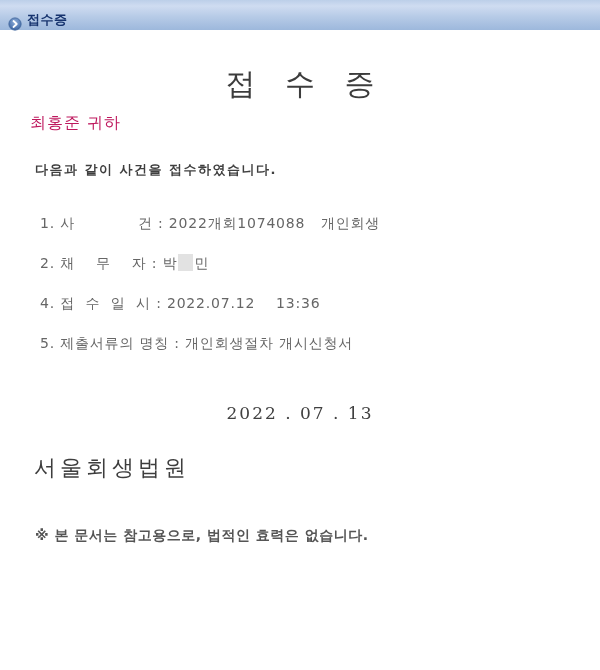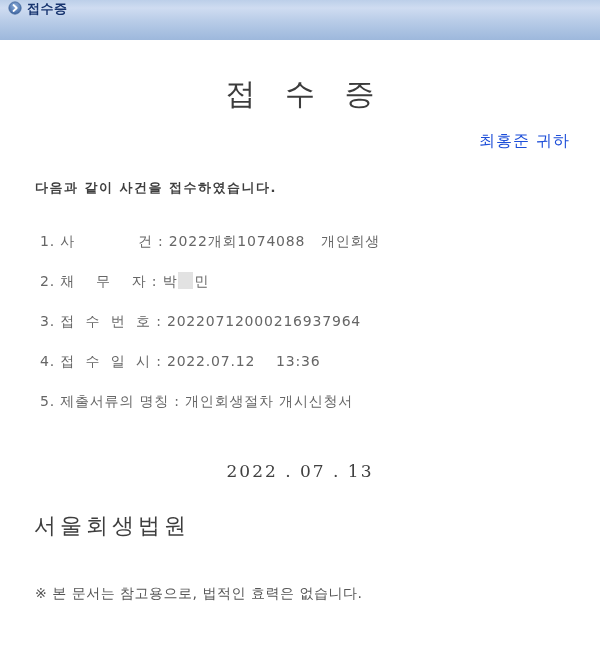--- a/index.html
+++ b/index.html
@@ -4,23 +4,23 @@
 <style>
   * { margin: 0; padding: 0; box-sizing: border-box; }
   html, body {
     width: 600px; height: 670px;
     background: #ffffff;
     font-family: "DejaVu Sans", "Liberation Sans", sans-serif;
     overflow: hidden;
   }
   
   .topbar {
-    width: 600px; height: 40px;
+    width: 600px; height: 30px;
     background: linear-gradient(180deg, #bccfe9 0%, #cfdcf1 20%, #b7cbe7 55%, #9db8dc 100%);
-    display: flex; align-items: flex-start;
+    display: flex; align-items: flex-end;
     padding-left: 8px;
   }
   .topbar .bullet-icon {
     width: 14px; height: 14px;
     display: inline-block;
     margin-right: 5px;
     flex: 0 0 auto;
   }
   .topbar .bar-title {
     font-size: 13px;
@@ -38,25 +38,24 @@
     text-align: center;
     font-family: "DejaVu Serif", "Liberation Serif", serif;
     font-size: 30px;
     font-weight: 500;
     color: #3c3c3c;
     letter-spacing: 10px;
     text-indent: 10px;
     white-space: pre;
   }
   .recipient {
-    margin-top: 16px;
-    text-align: right;
+    margin-top: 8px;
     font-size: 16px;
     font-weight: 500;
-    color: #1d4ed8;
+    color: #be185d;
     letter-spacing: 1px;
   }
   .intro {
     margin-top: 27px;
     font-size: 13px;
     font-weight: bold;
     color: #3f3f3f;
     letter-spacing: 1.5px;
     padding-left: 5px;
   }
@@ -94,21 +93,21 @@
     font-family: "DejaVu Serif", "Liberation Serif", serif;
     font-size: 22px;
     font-weight: 500;
     color: #3d3d3d;
     letter-spacing: 4px;
     text-indent: 4px;
   }
   .disclaimer {
     margin-top: 44px;
     font-size: 14px;
-    font-weight: 400;
+    font-weight: 700;
     color: #555555;
     letter-spacing: 0.5px;
     padding-left: 5px;
   }
 </style>
 </head>
 <body>
 
 <div class="topbar">
   <span class="bullet-icon">
@@ -131,21 +130,20 @@
 
   <div class="doc-title">접 수 증</div>
 
   <div class="recipient">최홍준 귀하</div>
 
   <div class="intro">다음과 같이 사건을 접수하였습니다.</div>
 
   <div class="item-list">
     <div class="item">1. 사            건 : 2022개회1074088   개인회생</div>
     <div class="item"><span>2. 채    무    자 : 박</span><span class="redacted"></span><span>민</span></div>
-    <div class="item">3. 접  수  번  호 : 20220712000216937964</div>
     <div class="item">4. 접  수  일  시 : 2022.07.12    13:36</div>
     <div class="item">5. 제출서류의 명칭 : 개인회생절차 개시신청서</div>
   </div>
 
   <div class="issue-date">2022 . 07 . 13</div>
 
   <div class="court">서울회생법원</div>
 
   <div class="disclaimer">※ 본 문서는 참고용으로, 법적인 효력은 없습니다.</div>
 

